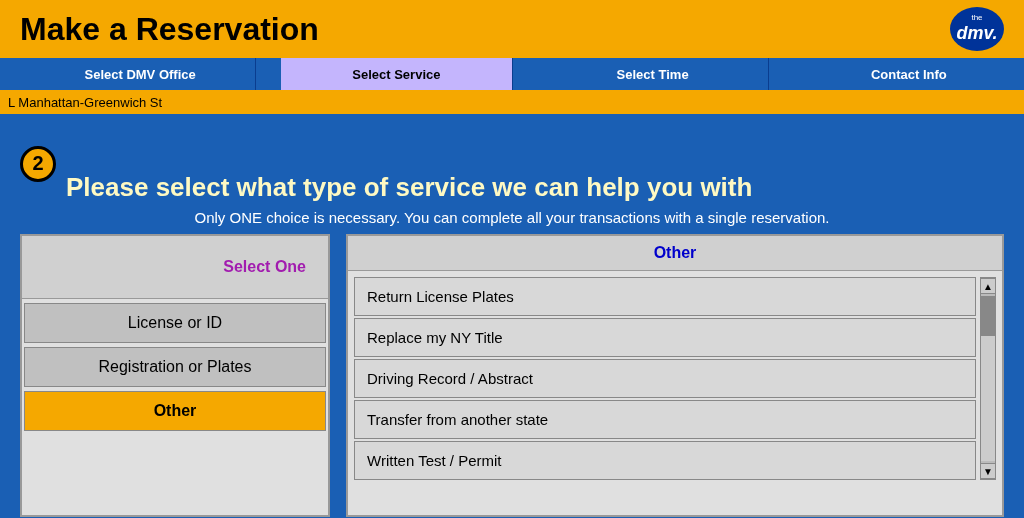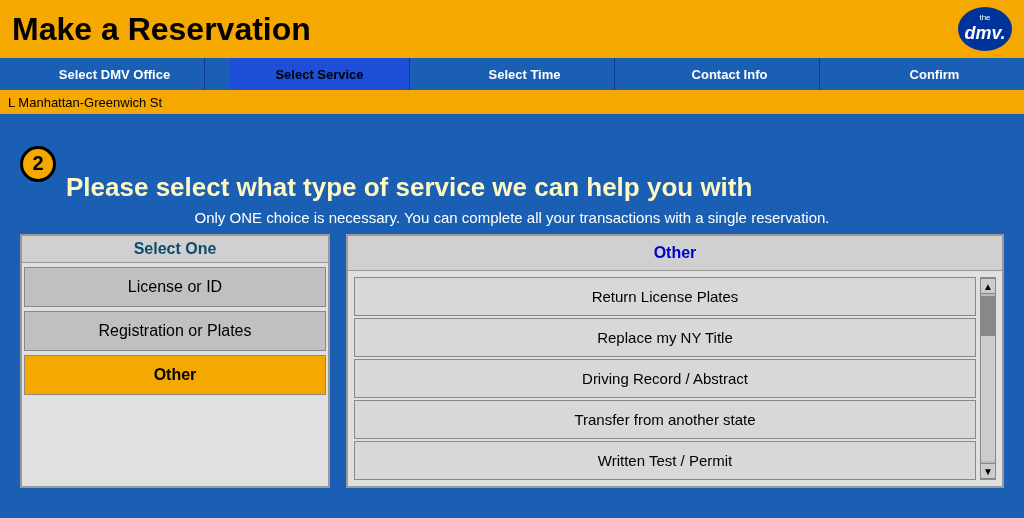--- a/index.html
+++ b/index.html
@@ -10,21 +10,21 @@
       height: 518px;
       overflow: hidden;
     }
 
     
     #header {
       background: #f5a800;
       display: flex;
       align-items: center;
       justify-content: space-between;
-      padding: 8px 12px;
+      padding: 8px 20px;
       height: 58px;
     }
     #header-title {
       font-size: 32px;
       font-weight: bold;
       color: #000;
     }
     #dmv-logo {
       width: 54px;
       height: 44px;
@@ -55,21 +55,21 @@
       justify-content: center;
       color: white;
       font-size: 13px;
       font-weight: bold;
       border-right: 1px solid #0a3d8f;
       cursor: pointer;
       margin-left: 25px;
     }
     .nav-tab:last-child { border-right: none; }
     .nav-tab.active {
-      background: #1d4ed8;
+      background: #c4b5fd;
       color: #000;
     }
 
     
     #location-bar {
       background: #f5a800;
       padding: 2px 8px;
       font-size: 13px;
       color: #000;
       height: 24px;
@@ -125,25 +125,25 @@
     }
 
     
     #left-panel {
       background: #e0e0e0;
       border: 2px solid #999;
       width: 310px;
       flex-shrink: 0;
     }
     #left-panel-header {
-      text-align: center;
-      color: #0c4a6e;
+      text-align: right;
+      color: #a21caf;
       font-size: 16px;
       font-weight: bold;
-      padding: 4px;
+      padding: 22px;
       background: #d0d0d0;
       border-bottom: 1px solid #999;
     }
     .left-option {
       background: #c0c0c0;
       border: 1px solid #888;
       margin: 4px 2px;
       padding: 10px;
       text-align: center;
       font-size: 16px;
@@ -173,21 +173,20 @@
       padding: 8px;
       background: #d0d0d0;
       border-bottom: 1px solid #999;
     }
     #right-list-container {
       display: flex;
       padding: 4px 6px;
     }
     #right-list {
       flex: 1;
-      text-align: center;
     }
     .right-option {
       background: #d8d8d8;
       border: 1px solid #888;
       margin: 2px 0;
       padding: 10px 12px;
       font-size: 15px;
       cursor: pointer;
       color: #000;
     }
@@ -246,21 +245,20 @@
     <span class="the">the</span>
     <span class="dmv">dmv.</span>
   </div>
 </div>
 
 <div id="nav-tabs">
   <div class="nav-tab">Select DMV Office</div>
   <div class="nav-tab active">Select Service</div>
   <div class="nav-tab">Select Time</div>
   <div class="nav-tab">Contact Info</div>
-  <div class="nav-tab">Confirm</div>
 </div>
 
 <div id="location-bar">
   <span>L Manhattan-Greenwich St</span>
 </div>
 
 <div id="main">
   <div id="step-heading">
     <div id="step-circle">2</div>
     <span id="step-title">Please select what type of service we can help you with</span>

